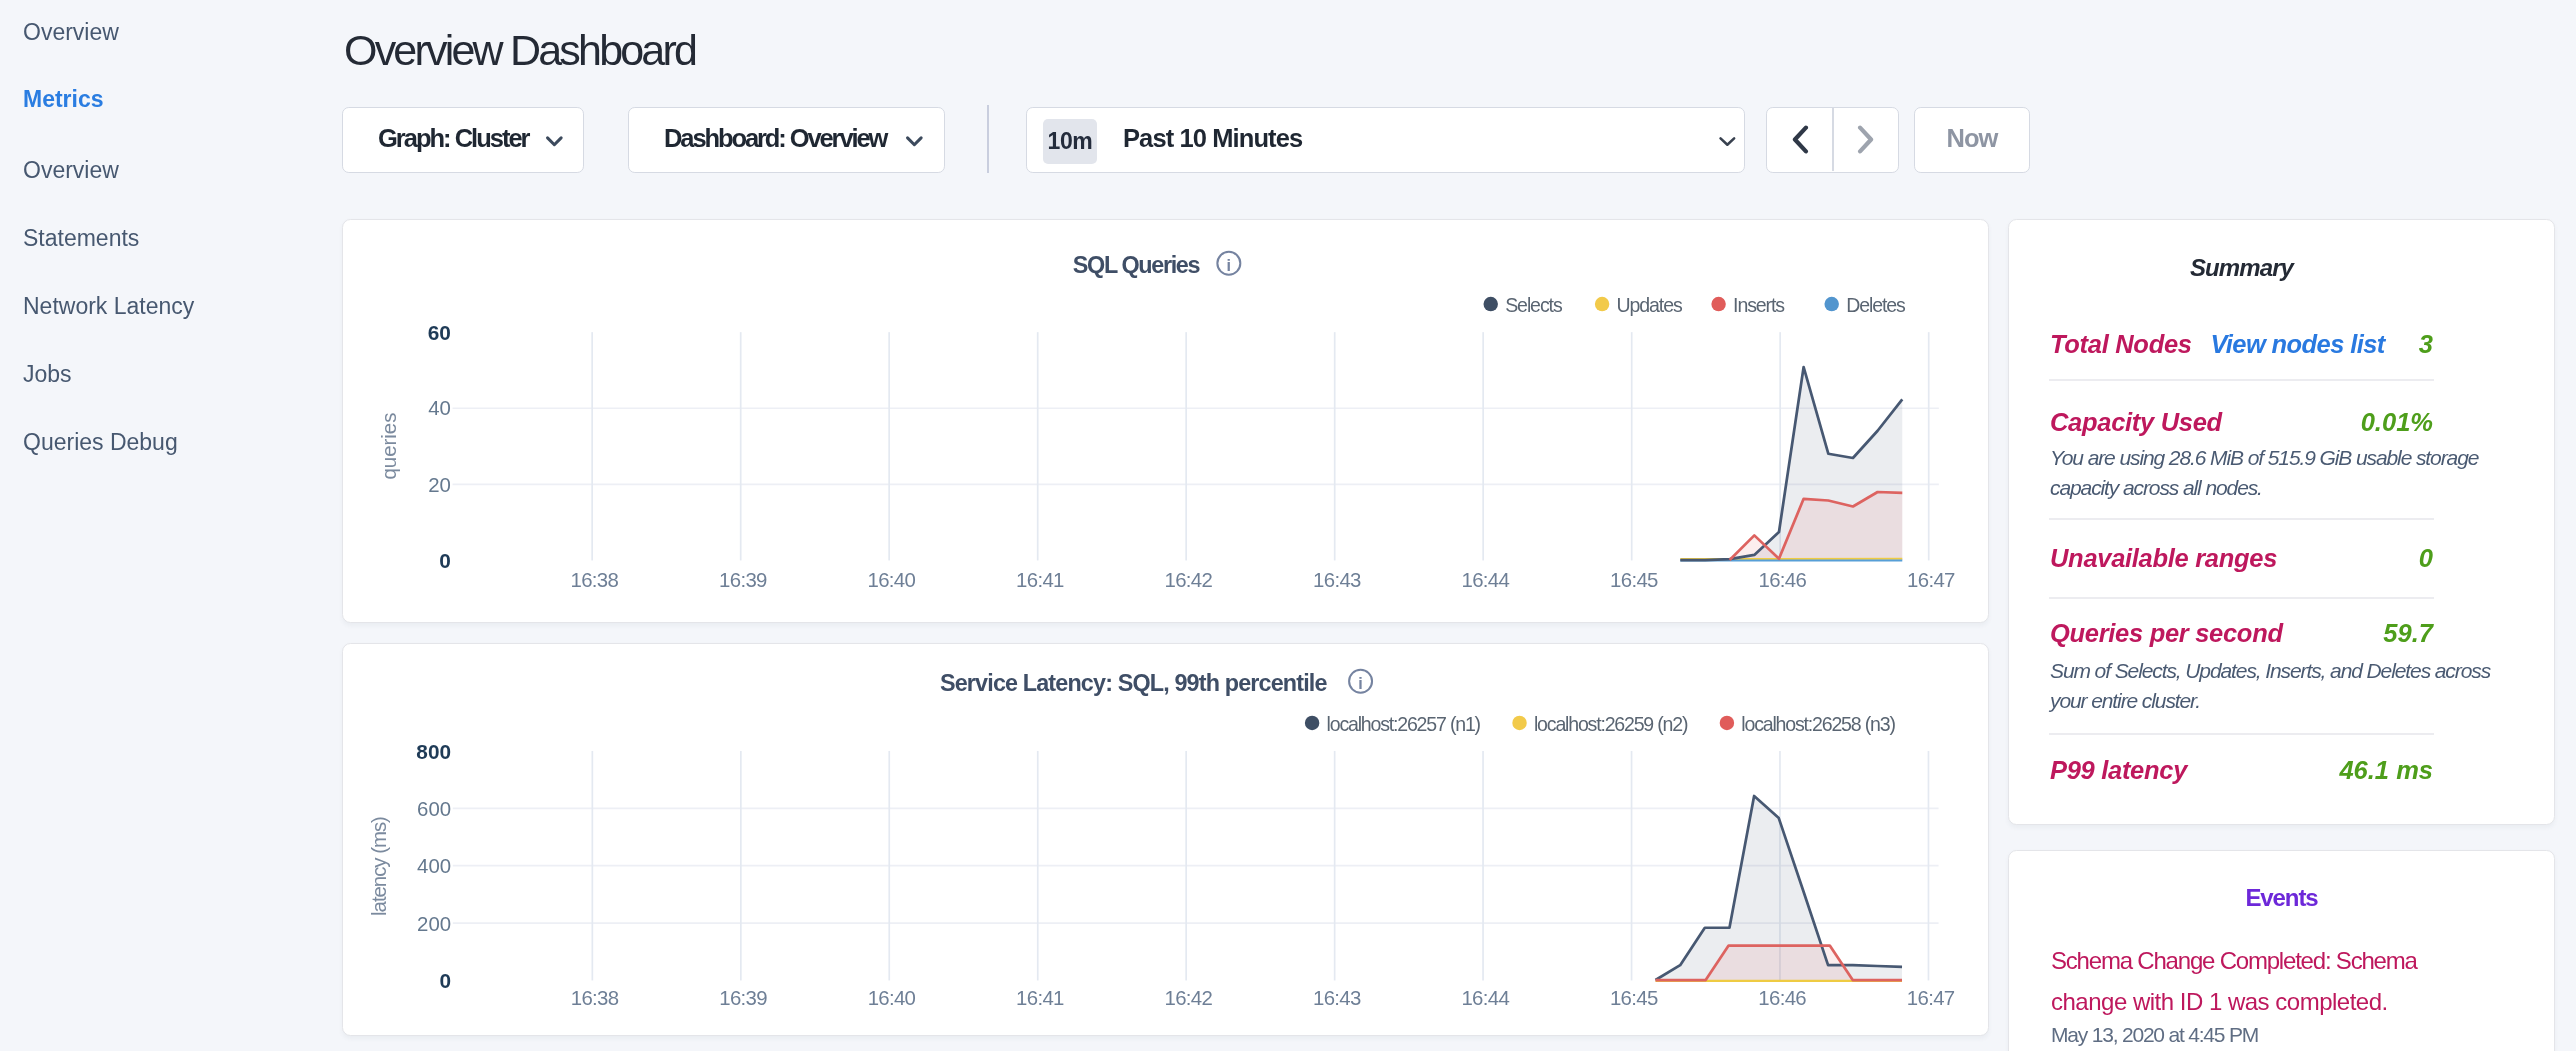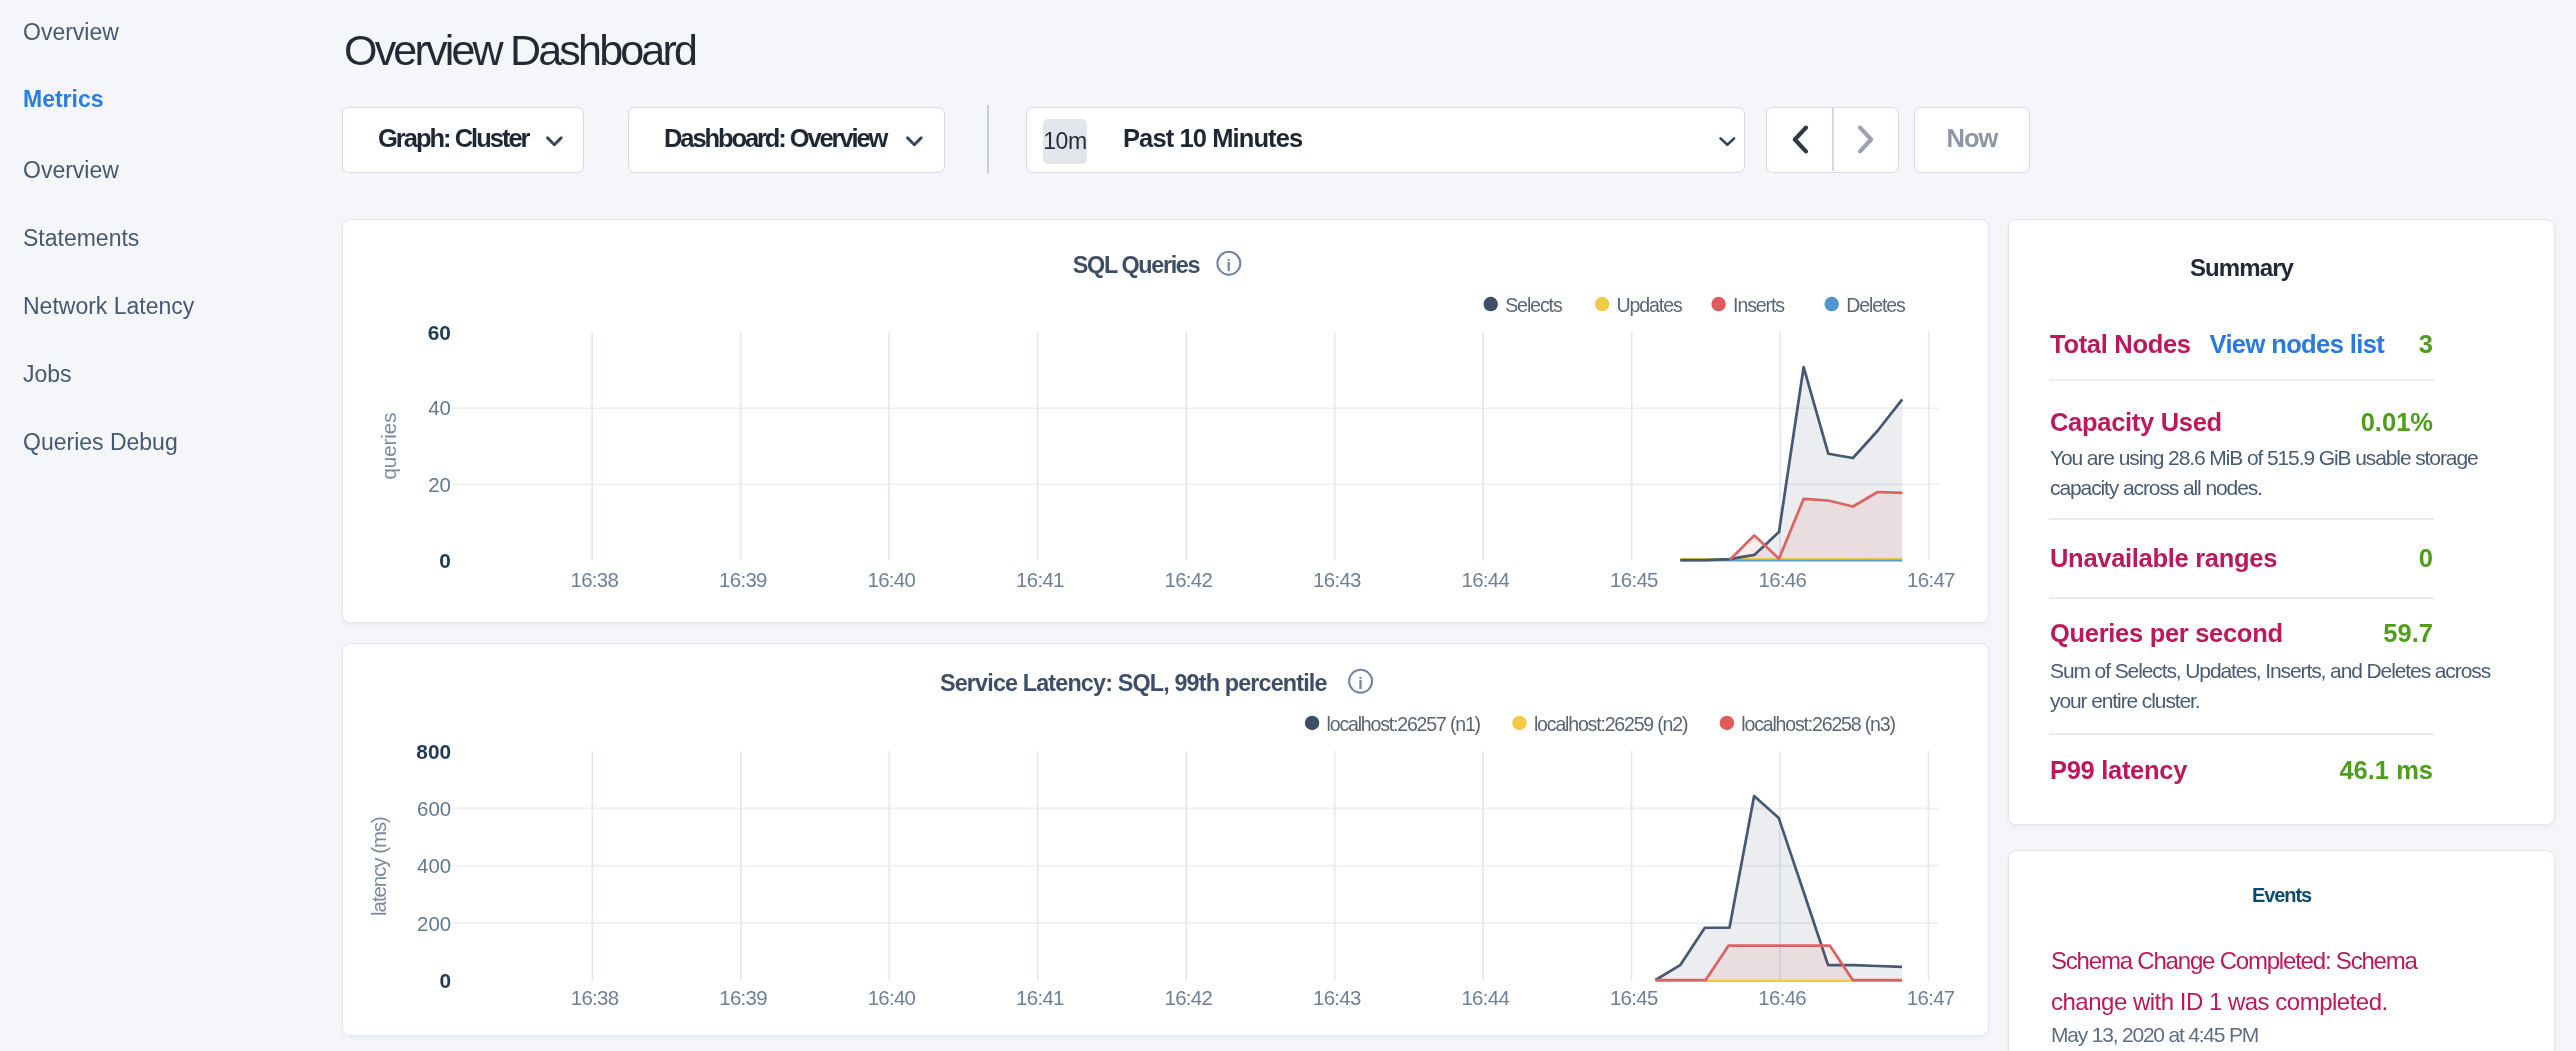--- a/index.html
+++ b/index.html
@@ -10,22 +10,22 @@
   .nav { position:absolute; left:23px; font-size:23px; color:#475870; }
   .nav.active { color:#2a7de1; font-weight:bold; }
   
   h1 { position:absolute; left:344px; top:25.5px; font-size:43px; font-weight:normal; color:#242a35; letter-spacing:-2.8px; }
   
   .tbtn { position:absolute; top:107px; height:66px; background:#fff; border:1.7px solid #d6dae3; border-radius:6.8px; }
   .tbtn .lbl { position:absolute; font-weight:bold; font-size:25.5px; color:#1f2732; top:50%; transform:translateY(-54%); white-space:nowrap; }
   .chev { position:absolute; width:18.7px; height:18.7px; }
   .chev svg { display:block; }
   .vdiv { position:absolute; left:987px; top:105px; width:1.7px; height:68px; background:#c9cede; }
-  .badge { position:absolute; left:16px; top:11px; width:44px; height:45px; background:#e2e5ec; border-radius:5.1px;
-           font-weight:normal; font-size:23px; color:#242c3c; text-align:center; line-height:45px; letter-spacing:-0.4px; }
+  .badge { position:absolute; left:16px; top:11px; width:54px; height:45px; background:#e2e5ec; border-radius:5.1px;
+           font-weight:bold; font-size:23px; color:#242c3c; text-align:center; line-height:45px; letter-spacing:-0.4px; }
   
   .panel { position:absolute; background:#fff; border:1.7px solid #e4e5e9; border-radius:8.5px; box-shadow:0 2.6px 4.3px rgba(60,70,90,0.05); }
   
   .srow-label { font-weight:bold; font-size:25.5px; color:#be185d; letter-spacing:-0.3px; white-space:nowrap;text-align:right; }
   .srow-val { font-weight:bold; font-size:25.5px; color:#4e9e1b; position:absolute; right:42px; white-space:nowrap; }
   .sdesc { position:absolute; left:42px; font-size:21px; color:#4a5a72; line-height:30px; letter-spacing:-1.1px; white-space:nowrap; }
   .sdivider { position:absolute; left:41px; right:41px; height:1.7px; background:#ececf0; }
   .slink { font-weight:bold; font-size:25.5px; color:#2979e0; letter-spacing:-0.6px; }
 </style>
 </head>
@@ -205,37 +205,37 @@
       <text x="2270.7" y="1182">16:47</text>
     </g>
 
     <path d="M1947,1152.5 L1976,1135 L2005,1091 L2034,1091 L2063,936 L2092,962 L2121,1048 L2150,1135 L2179,1135 L2208,1136 L2237,1137 L2237,1153 L1947,1153 Z" fill="rgba(71,88,114,0.11)" stroke="none"></path>
     <path d="M1947,1152.5 L2006,1152.5 L2033,1112 L2152,1112 L2179,1152.5 L2237,1152.5 L2237,1153 L1947,1153 Z" fill="rgba(224,92,90,0.10)" stroke="none"></path>
     <path d="M1947,1153.5 L2237,1153.5" fill="none" stroke="#efcb43" stroke-width="2.5"></path>
     <path d="M1947,1152.5 L1976,1135 L2005,1091 L2034,1091 L2063,936 L2092,962 L2121,1048 L2150,1135 L2179,1135 L2208,1136 L2237,1137" fill="none" stroke="#475872" stroke-width="3.2" stroke-linejoin="round"></path>
     <path d="M1947,1152.5 L2006,1152.5 L2033,1112 L2152,1112 L2179,1152.5 L2237,1152.5" fill="none" stroke="#dd6360" stroke-width="3.2" stroke-linejoin="round"></path>
   </svg>
 
-  <div class="abs" style="left:2008px; top:219px; width:467px; height:606px;" id="summary">
+  <div class="abs" style="left:2008px; top:219px; width:467px; height:606px;font-style:italic;" id="summary">
     <div class="abs" style="left:0; width:100%; top:35px; text-align:center; font-weight:bold; font-size:24px; color:#242a35; letter-spacing:-0.9px;">Summary</div>
     <div class="abs" style="left:42px; top:111px;"><span class="srow-label">Total Nodes</span><span class="slink" style="margin-left:18.7px;">View nodes list</span></div>
     <div class="srow-val" style="top:111px;">3</div>
     <div class="sdivider" style="top:160px;"></div>
     <div class="abs srow-label" style="left:42px; top:189px;">Capacity Used</div>
     <div class="srow-val" style="top:189px;">0.01%</div>
     <div class="sdesc" style="top:224px;">You are using 28.6 MiB of 515.9 GiB usable storage<br>capacity across all nodes.</div>
     <div class="sdivider" style="top:299px;"></div>
     <div class="abs srow-label" style="left:42px; top:325px;">Unavailable ranges</div>
     <div class="srow-val" style="top:325px;">0</div>
     <div class="sdivider" style="top:378px;"></div>
     <div class="abs srow-label" style="left:42px; top:400px;">Queries per second</div>
     <div class="srow-val" style="top:400px;">59.7</div>
     <div class="sdesc" style="top:437px;">Sum of Selects, Updates, Inserts, and Deletes across<br>your entire cluster.</div>
     <div class="sdivider" style="top:514px;"></div>
     <div class="abs srow-label" style="left:42px; top:537px;">P99 latency</div>
     <div class="srow-val" style="top:537px;">46.1 ms</div>
   </div>
   <div class="abs" style="left:2008px; top:850px; width:547px; height:201px;" id="events">
-    <div class="abs" style="left:0; width:100%; top:34px; text-align:center; font-weight:bold; font-size:20px; color:#0c4a6e; letter-spacing:-1.1px;">Events</div>
+    <div class="abs" style="left:0; width:100%; top:34px; text-align:center; font-weight:bold; font-size:24px; color:#6d28d9; letter-spacing:-1.1px;">Events</div>
     <div class="abs" style="left:43px; top:90px; font-size:24px; color:#be185d; line-height:41px; white-space:nowrap;"><span style="letter-spacing:-1.2px;">Schema Change Completed: Schema</span><br><span style="letter-spacing:-0.5px;">change with ID 1 was completed.</span></div>
     <div class="abs" style="left:43px; top:173px; font-size:21px; color:#5f6d83; letter-spacing:-1.2px;">May 13, 2020 at 4:45 PM</div>
   </div>
 
 
 </body></html>

